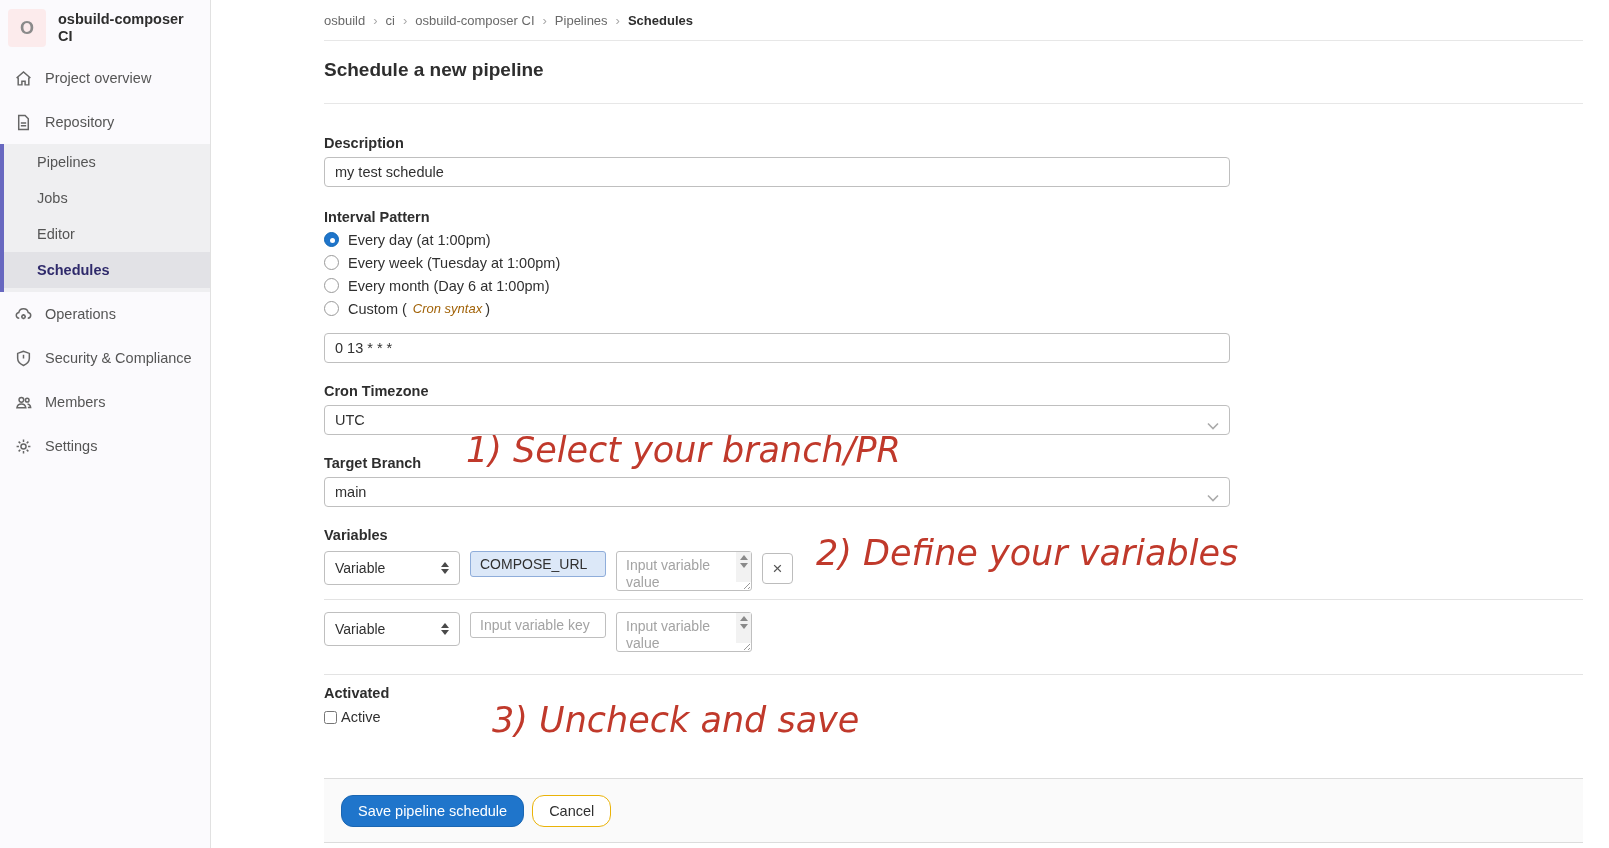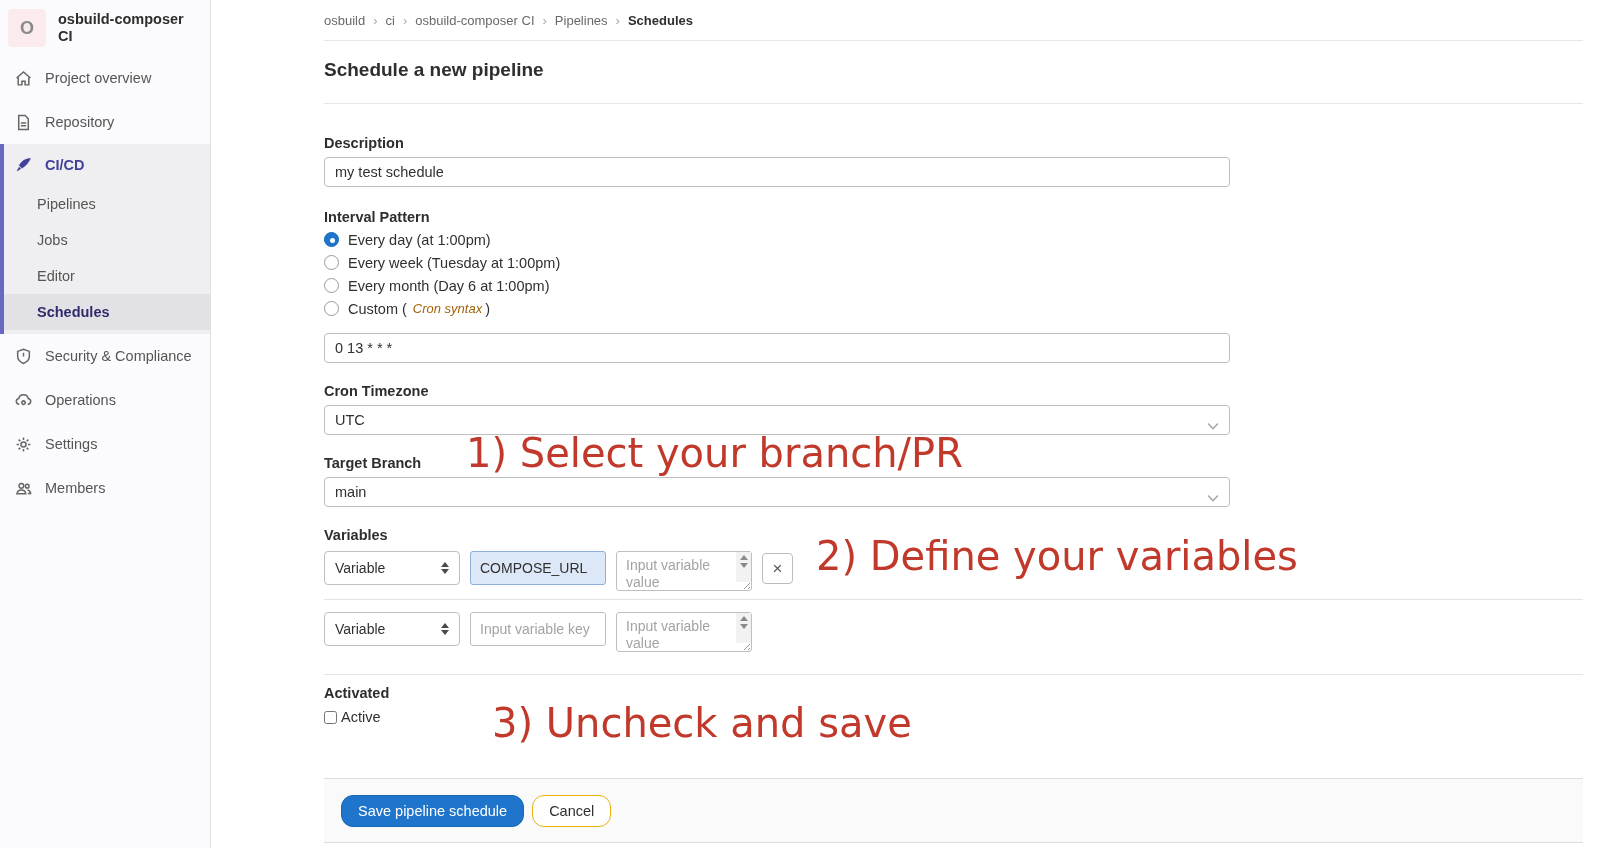--- a/index.html
+++ b/index.html
@@ -67,21 +67,21 @@
   .vars-row { margin-top:8px; display:flex; align-items:flex-start; gap:10px; }
   .vars-row.second { margin-top:12px; }
   .var-type { width:136px; height:34px; border:1px solid #bfbfbf; border-radius:4px; background:#fff;
               display:flex; align-items:center; justify-content:space-between; padding:0 10px;
               font-size:14px; color:#303030; cursor:pointer; }
   .updown { display:flex; flex-direction:column; gap:2px; }
   .updown .t-up { width:0; height:0; border-left:4px solid transparent; border-right:4px solid transparent;
                   border-bottom:5px solid #4a4a4a; }
   .updown .t-dn { width:0; height:0; border-left:4px solid transparent; border-right:4px solid transparent;
                   border-top:5px solid #4a4a4a; }
-  .var-key { width:136px; height:34px; border:1px solid #bfbfbf; border-radius:3px; padding:0 9px;
+  .var-key { width:136px; height:26px; border:1px solid #bfbfbf; border-radius:3px; padding:0 9px;
              font-size:14px; font-family:"Liberation Sans",sans-serif; color:#303030; }
   .var-key.filled { background:#dce8f8; border-color:#8fadda; }
   .var-key::placeholder, .var-val::placeholder { color:#a3a3a3; }
   .var-val-wrap { position:relative; width:136px; height:40px; }
   .var-val { width:136px; height:40px; border:1px solid #bfbfbf; border-radius:3px; resize:none;
              padding:5px 20px 0 9px; font-size:14px; line-height:17px; overflow:hidden;
              font-family:"Liberation Sans",sans-serif; color:#303030; }
   .spinstrip { position:absolute; right:1px; top:1px; width:15px; height:30px; background:#f2f2f2;
                display:flex; flex-direction:column; align-items:center; padding-top:3px; gap:3px; }
   .spinstrip .t-up { width:0; height:0; border-left:4px solid transparent; border-right:4px solid transparent;
@@ -104,21 +104,21 @@
   .footer { margin-top:53px; width:1259px; height:65px; background:#fafafa;
             border-top:1px solid #dcdcdc; border-bottom:1px solid #dcdcdc;
             display:flex; align-items:center; padding-left:17px; gap:8px; }
   .btn { height:32px; border-radius:12px; font-size:14.5px; padding:0 16px; cursor:pointer;
          font-family:"Liberation Sans",sans-serif; }
   .btn-primary { background:#1f75cb; border:1px solid #1a66b2; color:#fff; }
   .btn-cancel { background:#fff; border:1px solid #eab308; color:#303030; }
 
   
   .annot { position:absolute; color:#c0392b; font-family:"DejaVu Sans", sans-serif;
-           font-size:40px; white-space:nowrap; pointer-events:none; }
+           font-size:35px; white-space:nowrap; pointer-events:none;font-style:italic; }
   .annot1 { left:466px; top:430px; }
   .annot2 { left:816px; top:533px; }
   .annot3 { left:492px; top:700px; }
 </style>
 </head>
 <body>
 
 <div class="sidebar">
   <div class="project-header">
     <div class="avatar">O</div>
@@ -139,83 +139,75 @@
       <span class="icn">
         <svg width="17" height="17" viewBox="0 0 16 16">
             <path d="M3.5 1.5h6l3 3v10h-9z"></path>
             <path d="M5.5 8.5h5M5.5 11h5"></path>
           </svg>
       </span>
       <span>Repository</span>
     </div>
 
     <div class="nav-group">
-      <div class="nav-item cicd">
-        <span class="icn">
-          <svg width="17" height="17" viewBox="0 0 16 16">
-              <path d="M14.5 1.5c-4.5 0-8.5 2.5-10.5 6.5l2.5 2.5c4-2 6.5-6 8-9zM4 9.5 2 13l3.5-2"></path>
-            </svg>
-        </span>
-        <span>CI/CD</span>
-      </div>
       <div class="sub-item">
         <span>Pipelines</span>
       </div>
       <div class="sub-item">
         <span>Jobs</span>
       </div>
       <div class="sub-item">
         <span>Editor</span>
       </div>
       <div class="sub-item current">
         <span>Schedules</span>
       </div>
-    </div>
-
-    <div class="nav-item">
-      <span class="icn">
-        <svg width="17" height="17" viewBox="0 0 16 16">
-            <path d="M8 1.2 2.5 3.2v4.6c0 3.6 2.8 5.6 5.5 6.8 2.7-1.2 5.5-3.2 5.5-6.8V3.2z"></path>
-            <path d="M8 4.5v3.5"></path>
-          </svg>
-      </span>
-      <span>Security &amp; Compliance</span>
     </div>
 
     <div class="nav-item">
       <span class="icn">
         <svg width="17" height="17" viewBox="0 0 16 16">
             <path d="M4 11.5c-1.7 0-2.8-1.2-2.8-2.7 0-1.4 1-2.5 2.4-2.7C4 3.9 5.8 2.5 8 2.5s4 1.4 4.4 3.6c1.4.2 2.4 1.3 2.4 2.7 0 1.5-1.1 2.7-2.8 2.7"></path>
             <circle cx="8" cy="10" r="1.6"></circle>
             <path d="M8 7.6v1M8 11.4v1M5.9 10h1M9.1 10h1"></path>
           </svg>
       </span>
       <span>Operations</span>
     </div>
 
     <div class="nav-item">
       <span class="icn">
         <svg width="17" height="17" viewBox="0 0 16 16">
-            <circle cx="8" cy="8" r="2.4"></circle>
-            <path d="M8 1.5v2.2M8 12.3v2.2M1.5 8h2.2M12.3 8h2.2M3.4 3.4l1.6 1.6M11 11l1.6 1.6M12.6 3.4 11 5M5 11l-1.6 1.6"></path>
-          </svg>
-      </span>
-      <span>Settings</span>
+            <path d="M8 1.2 2.5 3.2v4.6c0 3.6 2.8 5.6 5.5 6.8 2.7-1.2 5.5-3.2 5.5-6.8V3.2z"></path>
+            <path d="M8 4.5v3.5"></path>
+          </svg>
+      </span>
+      <span>Security &amp; Compliance</span>
     </div>
 
     <div class="nav-item">
       <span class="icn">
         <svg width="17" height="17" viewBox="0 0 16 16">
             <circle cx="6" cy="5.5" r="2.2"></circle>
             <path d="M1.8 13c.4-2.3 2-3.6 4.2-3.6S9.8 10.7 10.2 13z"></path>
             <circle cx="11.5" cy="5.8" r="1.7"></circle>
             <path d="M11.8 9.5c1.6.2 2.6 1.3 2.9 3.1h-2.6"></path>
           </svg>
       </span>
       <span>Members</span>
+    </div>
+
+    <div class="nav-item">
+      <span class="icn">
+        <svg width="17" height="17" viewBox="0 0 16 16">
+            <circle cx="8" cy="8" r="2.4"></circle>
+            <path d="M8 1.5v2.2M8 12.3v2.2M1.5 8h2.2M12.3 8h2.2M3.4 3.4l1.6 1.6M11 11l1.6 1.6M12.6 3.4 11 5M5 11l-1.6 1.6"></path>
+          </svg>
+      </span>
+      <span>Settings</span>
     </div>
 
   </div>
 </div>
 
 <div class="main">
   <div class="content">
 
     <div class="breadcrumb">
       <span class="crumb">osbuild</span>

